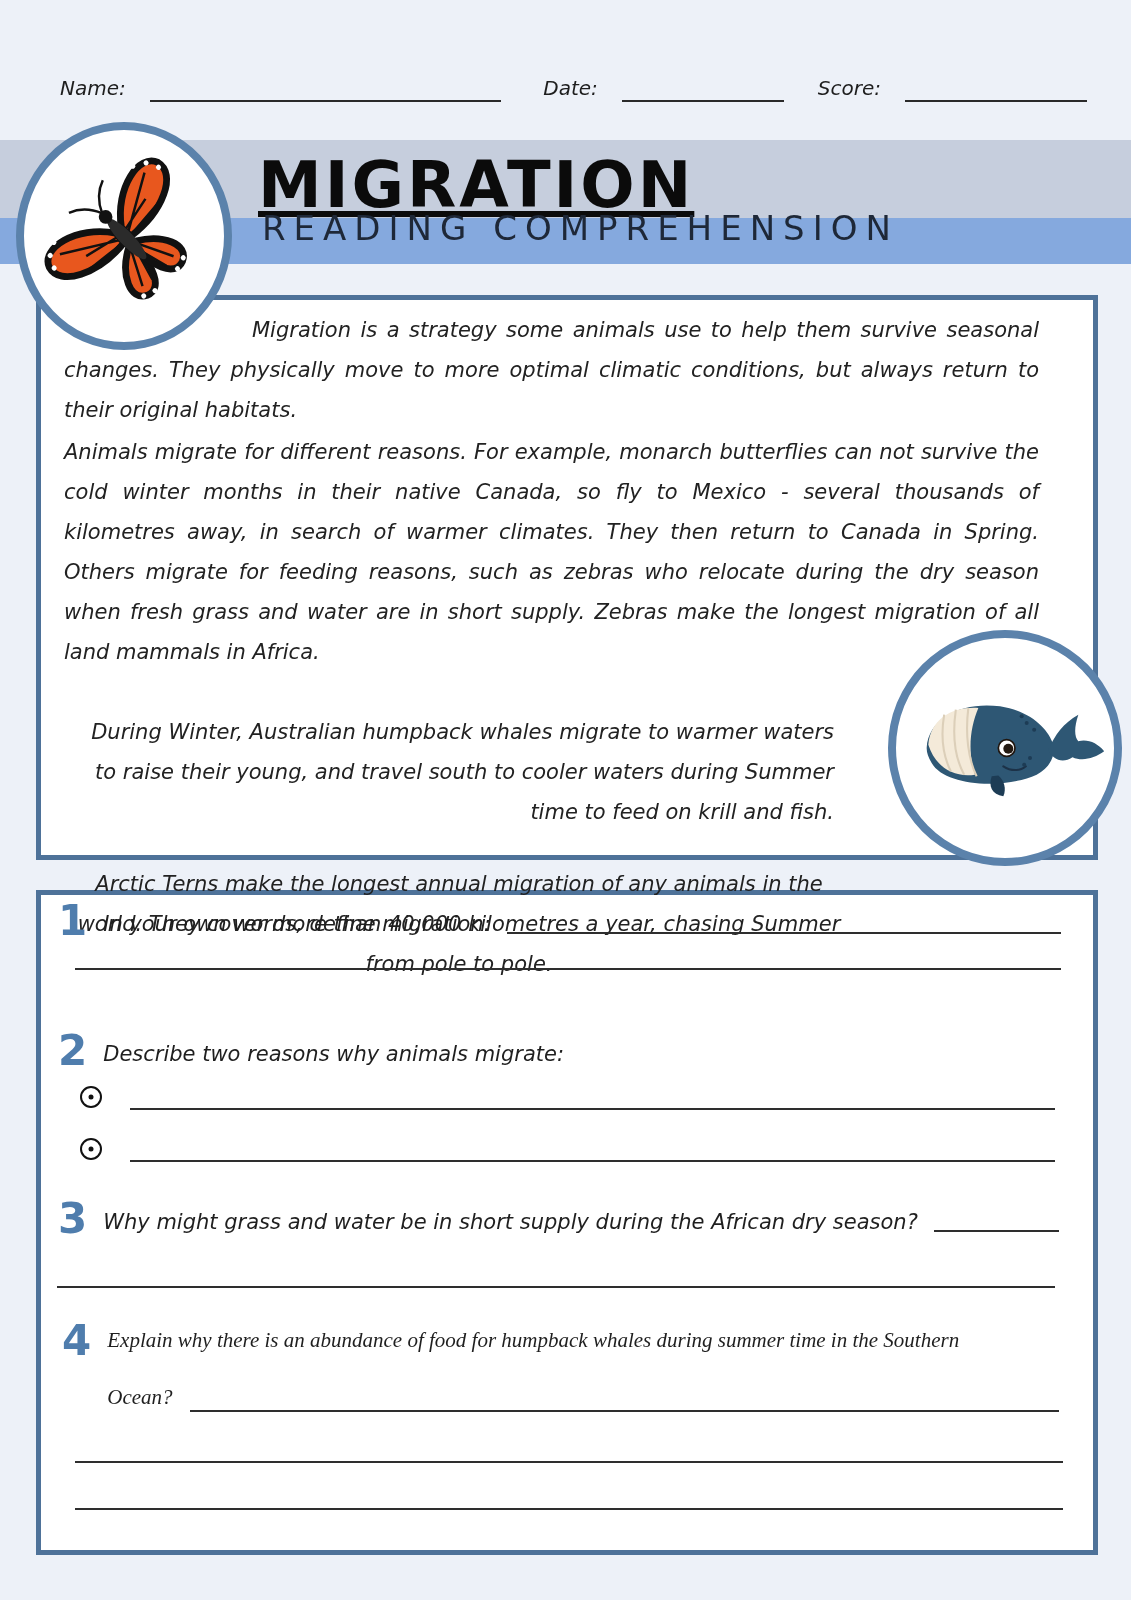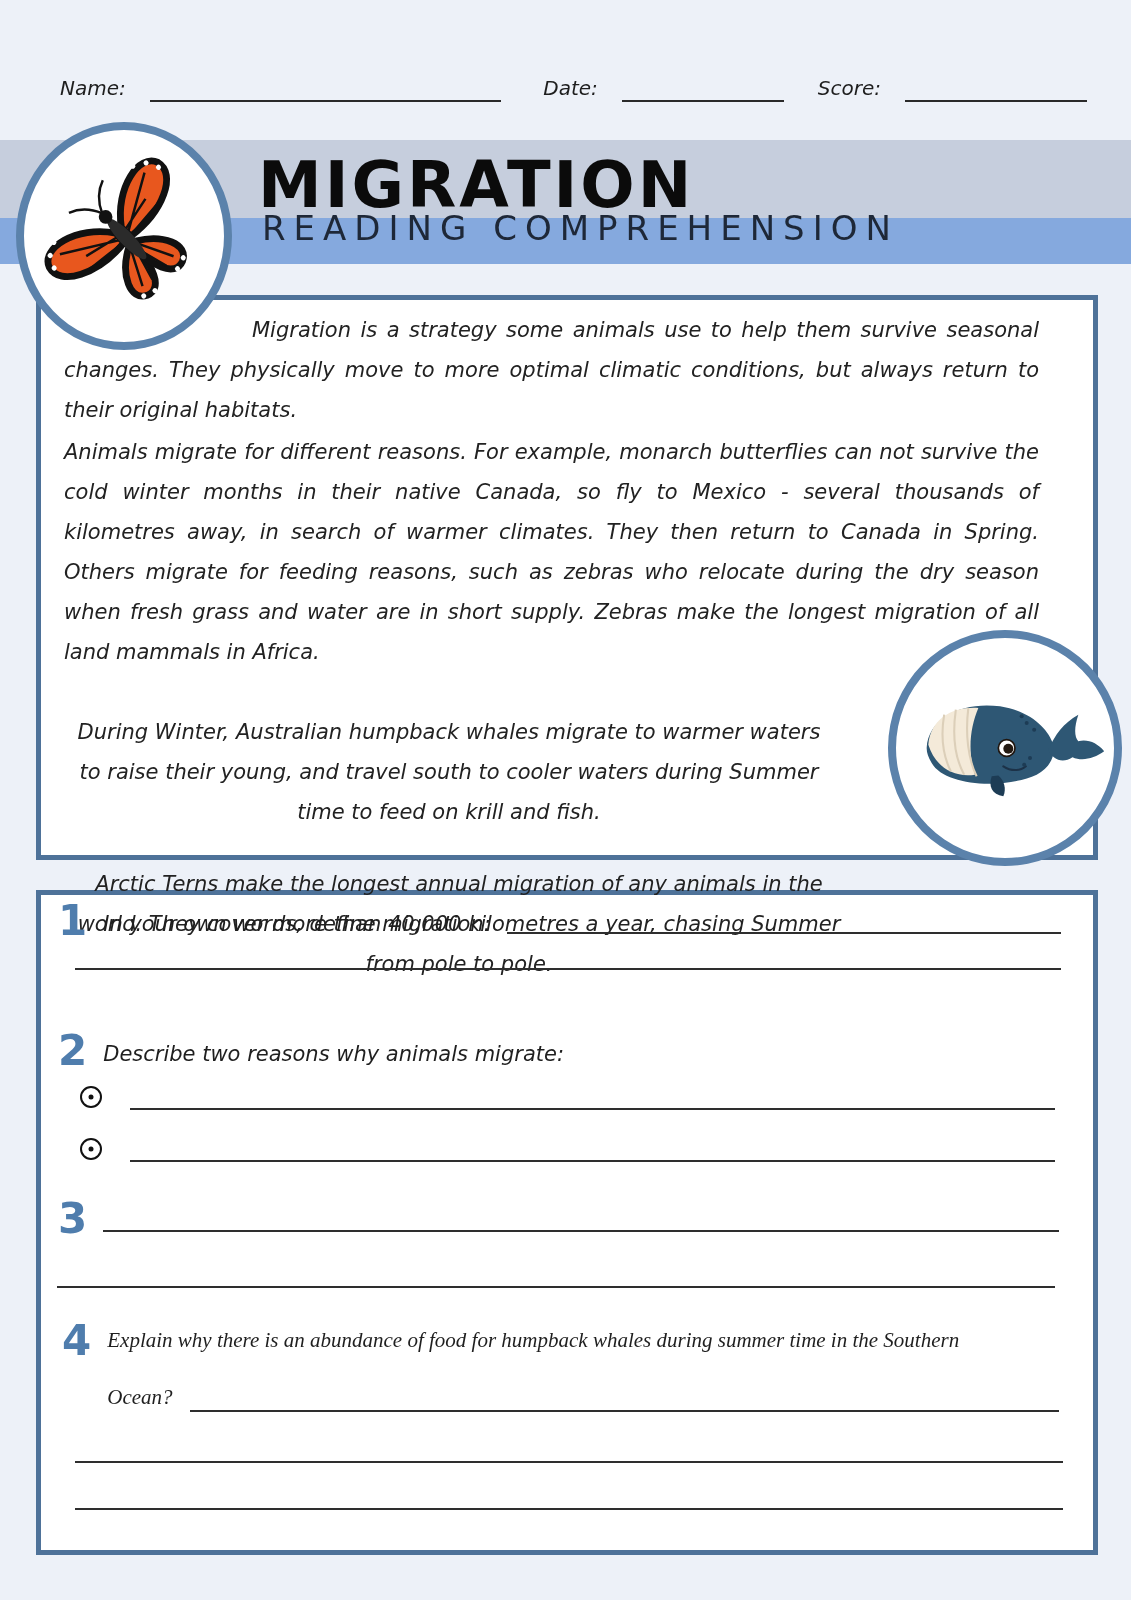--- a/index.html
+++ b/index.html
@@ -19,21 +19,21 @@
   .meta-label { white-space:nowrap; padding-bottom:2px; }
   .meta-line { border-bottom:2px solid #2a2a2a; height:26px; }
   .meta-line.name { flex:1; margin-right:18px; }
   .meta-line.date { width:162px; margin-right:10px; }
   .meta-line.score { width:182px; }
   
   .band-top { position:absolute; left:0; top:140px; width:1131px; height:78px; background:#c6cedd; }
   .band-accent { position:absolute; left:0; top:218px; width:1131px; height:46px; background:#85a9de; }
   .title {
     position:absolute; left:258px; top:148px;
-    font-size:64px; font-weight:900; letter-spacing:3px; color:#0b0b0b;
+    font-size:64px; font-weight:900; letter-spacing:3px; color:#0b0b0b;text-decoration:underline;
   }
   .subtitle {
     position:absolute; left:262px; top:208px;
     font-size:34px; font-weight:500; letter-spacing:8px; color:#1e2838;
   }
   
   .circle {
     position:absolute; background:#ffffff; border:8px solid #5b82ab;
     border-radius:50%; z-index:5; display:flex; align-items:center; justify-content:center;
   }
@@ -48,21 +48,21 @@
   .box.questions { top:890px; height:665px; }
   
   .passage {
     position:absolute; left:64px; top:310px; width:975px;
     font-family:cursive, "DejaVu Sans", sans-serif; font-style:italic;
     font-size:21px; color:#222222; line-height:40px; z-index:6;
   }
   .passage p { text-align:justify; }
   .passage .p1 { text-indent:188px; margin-bottom:2px; }
   .passage .p2 { margin-bottom:40px; }
-  .passage .p3 { width:770px; margin-bottom:32px; text-align:center; }
+  .passage .p3 { width:770px; margin-bottom:32px; text-align:right; }
   .passage .p4 { width:790px; text-align:center; }
   
   .q-num {
     font-weight:900; font-size:42px; color:#4f7dad; line-height:1;
     flex:0 0 auto;
   }
   .q-text {
     font-family:cursive, "DejaVu Sans", sans-serif; font-style:italic;
     font-size:21px; color:#1f1f1f; white-space:nowrap; padding-bottom:6px;
   }
@@ -182,20 +182,21 @@
     <span class="bullet"></span>
     <span class="fill-line" style="margin-bottom:0"></span>
   </div>
   <div class="bullet-row" style="left:80px; top:1132px; right:76px">
     <span class="bullet"></span>
     <span class="fill-line" style="margin-bottom:0"></span>
   </div>
 
   <div class="q-row" style="left:58px; top:1198px; right:72px">
     <span class="q-num">3</span>
+    <span class="q-text">Why might grass and water be in short supply during the African dry season?</span>
     <span class="fill-line"></span>
   </div>
   <div class="hline" style="left:57px; top:1286px; right:76px"></div>
 
   <div class="q4-block">
     <span class="q-num" style="margin-top:8px">4</span>
     <span class="q4-text">Explain why there is an abundance of food for humpback whales during summer time in the Southern Ocean?</span>
   </div>
   <div class="hline" style="left:190px; top:1410px; right:72px"></div>
   <div class="hline" style="left:75px; top:1461px; right:68px"></div>

